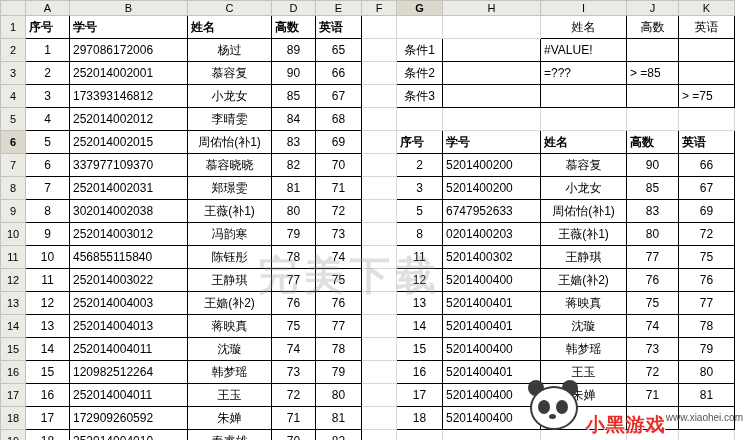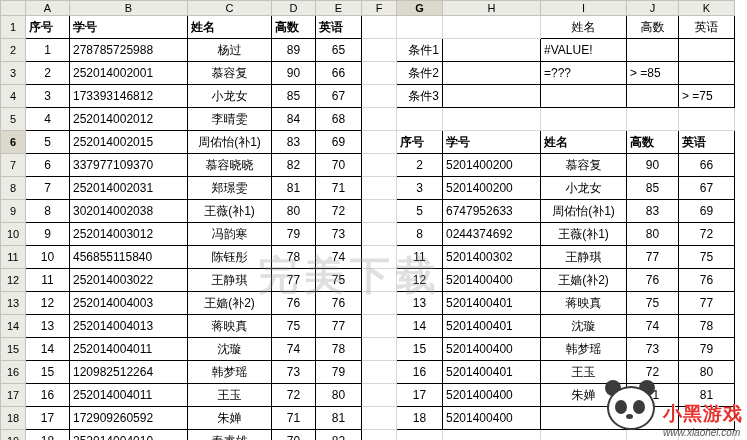--- a/index.html
+++ b/index.html
@@ -54,21 +54,21 @@
   }
   .tbl-cell {
     border: 1px solid #000 !important;
     text-align: center;
   }
   .tbl-left {
     text-align: left;
   }
   .crit-label {
     border: 1px solid #000 !important;
-    text-align: right;
+    text-align: center;
     padding-left: 4px;
   }
   .plain {
     border: 1px solid #d8d6d0;
     background: #fff;
   }
 
   
   .wm-text {
     position: absolute;
@@ -114,36 +114,35 @@
   .panda .eye-l { left: 16px; }
   .panda .eye-r { right: 16px; }
   .panda .nose {
     position: absolute; left: 27px; top: 34px;
     width: 7px; height: 5px;
     background: #3b3b3b; border-radius: 50%;
   }
   .wm-logo .brand {
     margin-left: 2px;
     display: flex;
-    flex-direction: column;
+    flex-direction: row;
     align-items: flex-start;
   }
   .brand .cn {
     font-size: 19px;
     font-weight: bold;
     color: #e8302a;
     letter-spacing: 1px;
     font-family: "Liberation Sans", sans-serif;
     text-shadow: 1px 1px 0 #fff;
   }
   .brand .url {
     font-size: 10px;
     color: #555;
     font-family: "Liberation Sans", sans-serif;
-    font-style: italic;
   }
 </style>
 </head>
 <body>
 
 <div id="sheet">
   <table class="grid" id="maintable">
     <colgroup>
       <col style="width:22px">
       <col style="width:44px">
@@ -183,21 +182,21 @@
           <td class="cell plain"></td>
           <td class="cell plain"></td>
           <td class="cell plain"></td>
           <td class="cell tbl-cell">姓名</td>
           <td class="cell tbl-cell">高数</td>
           <td class="cell tbl-cell">英语</td>
         </tr>
         <tr>
           <td class="rowhead">2</td>
           <td class="cell tbl-cell">1</td>
-          <td class="cell tbl-cell tbl-left">278785725988</td>
+          <td class="cell tbl-cell tbl-left">297086172006</td>
           <td class="cell tbl-cell">杨过</td>
           <td class="cell tbl-cell">89</td>
           <td class="cell tbl-cell">65</td>
           <td class="cell plain"></td>
           <td class="cell crit-label">条件1</td>
           <td class="cell tbl-cell"></td>
           <td class="cell tbl-cell tbl-left">#VALUE!</td>
           <td class="cell tbl-cell tbl-left"></td>
           <td class="cell tbl-cell tbl-left"></td>
         </tr>
@@ -301,21 +300,21 @@
         </tr>
         <tr>
           <td class="rowhead">10</td>
           <td class="cell tbl-cell">9</td>
           <td class="cell tbl-cell tbl-left">252014003012</td>
           <td class="cell tbl-cell">冯韵寒</td>
           <td class="cell tbl-cell">79</td>
           <td class="cell tbl-cell">73</td>
           <td class="cell plain"></td>
           <td class="cell tbl-cell">8</td>
-          <td class="cell tbl-cell tbl-left">0244374692</td>
+          <td class="cell tbl-cell tbl-left">0201400203</td>
           <td class="cell tbl-cell">王薇(补1)</td>
           <td class="cell tbl-cell">80</td>
           <td class="cell tbl-cell">72</td>
         </tr>
         <tr>
           <td class="rowhead">11</td>
           <td class="cell tbl-cell">10</td>
           <td class="cell tbl-cell tbl-left">456855115840</td>
           <td class="cell tbl-cell">陈钰彤</td>
           <td class="cell tbl-cell">78</td>

